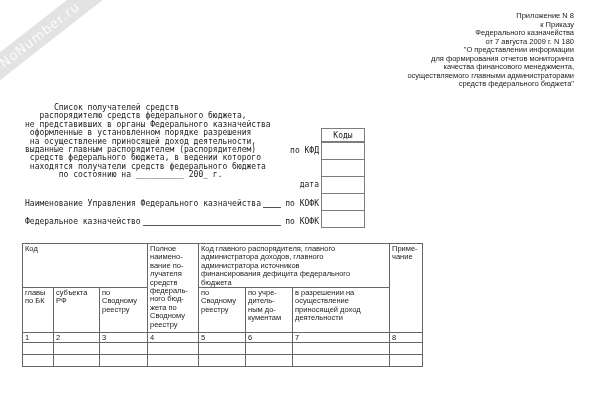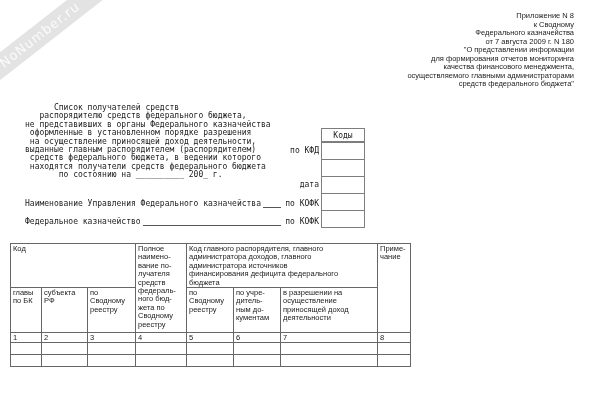--- a/index.html
+++ b/index.html
@@ -30,35 +30,35 @@
                 font-size:8px;line-height:14px;color:#222;box-sizing:border-box;}
   .codes-cell{position:absolute;left:321px;width:44px;height:18px;
               border:1px solid #7d7d7d;background:#fff;box-sizing:border-box;}
 
   .side-label{position:absolute;right:281px;text-align:right;}
 
   .form-label{position:absolute;}
   .uline{position:absolute;border-bottom:1px solid #555;height:8px;}
 
   
-  table.main{position:absolute;left:10px;top:243px;border-collapse:collapse;table-layout:fixed;
+  table.main{position:absolute;left:22px;top:243px;border-collapse:collapse;table-layout:fixed;
              width:400px;font-size:7.5px;line-height:8.4px;color:#222;}
   table.main td{border:1px solid #666;vertical-align:top;padding:1px 2px 0 2px;
                 overflow:hidden;box-sizing:border-box;}
 </style>
 </head>
 <body>
 
 <div class="page">
 
   <div class="watermark">NoNumber.ru</div>
 
   <div class="header-note">
     <div>Приложение N 8</div>
-    <div>к Сводному</div>
+    <div>к Приказу</div>
     <div>Федерального казначейства</div>
     <div>от 7 августа 2009 г. N 180</div>
     <div>"О представлении информации</div>
     <div>для формирования отчетов мониторинга</div>
     <div>качества финансового менеджмента,</div>
     <div>осуществляемого главными администраторами</div>
     <div>средств федерального бюджета"</div>
   </div>
 
   <div class="title-block">

